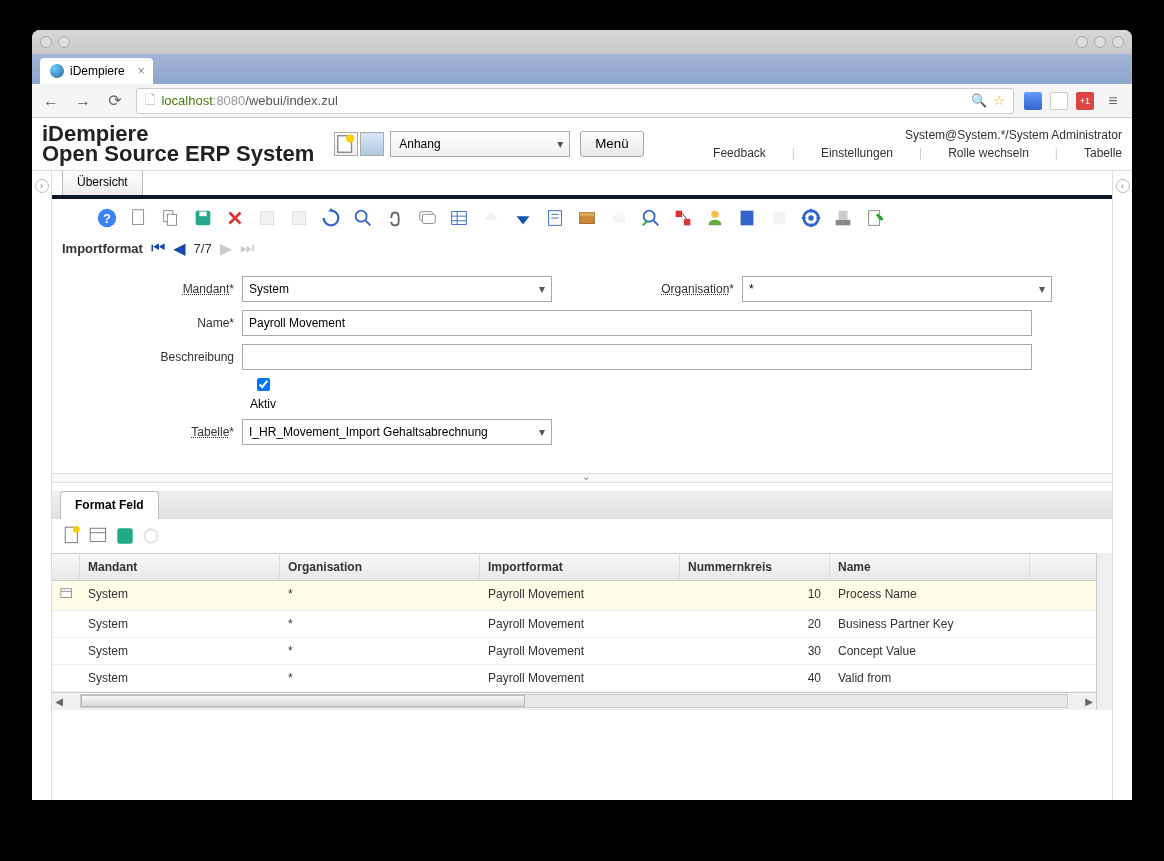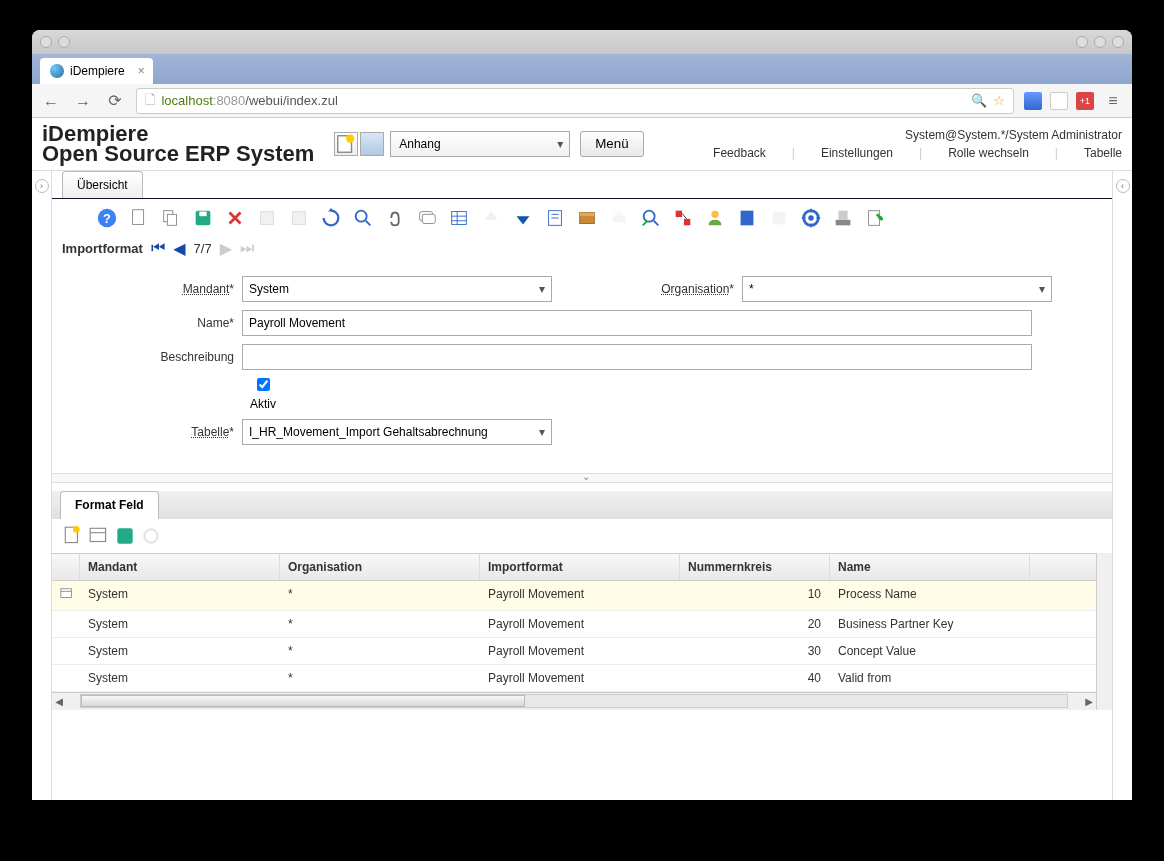--- a/index.html
+++ b/index.html
@@ -30,21 +30,21 @@
 .menu-btn { height: 26px; padding: 0 14px; border: 1px solid #aaa; margin-left: 10px; background: linear-gradient(#fff,#e8e8e8); border-radius: 3px; }
 .hdr-right { margin-left: auto; text-align: right; font-size: 12px; color: #333; }
 .hdr-links { display: flex; gap: 26px; margin-top: 4px; justify-content: flex-end; }
 .hdr-links span { color: #333; }
 .hdr-links .sep { color: #ccc; }
 .main-area { flex: 1; display: flex; overflow: hidden; }
 .side-collapse { width: 20px; background: #fff; border-right: 1px solid #ddd; display: flex; align-items: flex-start; justify-content: center; padding-top: 8px; }
 .side-collapse.right { border-right: none; border-left: 1px solid #ddd; }
 .collapse-btn { width: 14px; height: 14px; border: 1px solid #bbb; border-radius: 50%; font-size: 9px; display: flex; align-items: center; justify-content: center; color: #666; }
 .center { flex: 1; display: flex; flex-direction: column; background: #fff; overflow: hidden; }
-.page-tabs { height: 28px; display: flex; align-items: flex-end; padding-left: 10px; border-bottom: 1px solid #0f172a; background: #fff; }
+.page-tabs { height: 28px; display: flex; align-items: flex-end; padding-left: 10px; border-bottom: 4px solid #0f172a; background: #fff; }
 .ptab { padding: 6px 14px; border: 1px solid #bbb; border-bottom: none; border-radius: 4px 4px 0 0; margin-right: 2px; background: linear-gradient(#fff,#eee); font-size: 12px; position: relative; }
 .ptab.active { background: #fff; font-weight: bold; }
 .ptab .x { margin-left: 10px; color: #888; font-size: 11px; }
 .toolbar { display: flex; align-items: center; gap: 6px; padding: 6px 10px; flex-wrap: wrap; }
 .tbtn { width: 26px; height: 26px; display: flex; align-items: center; justify-content: center; }
 .tbtn svg { width: 22px; height: 22px; }
 .record-nav { display: flex; align-items: center; gap: 8px; padding: 2px 10px 8px 10px; font-size: 13px; color: #333; }
 .record-nav .lbl { font-weight: bold; }
 .navicon { color: #1548a8; font-size: 16px; }
 .navicon.dis { color: #ccc; }

